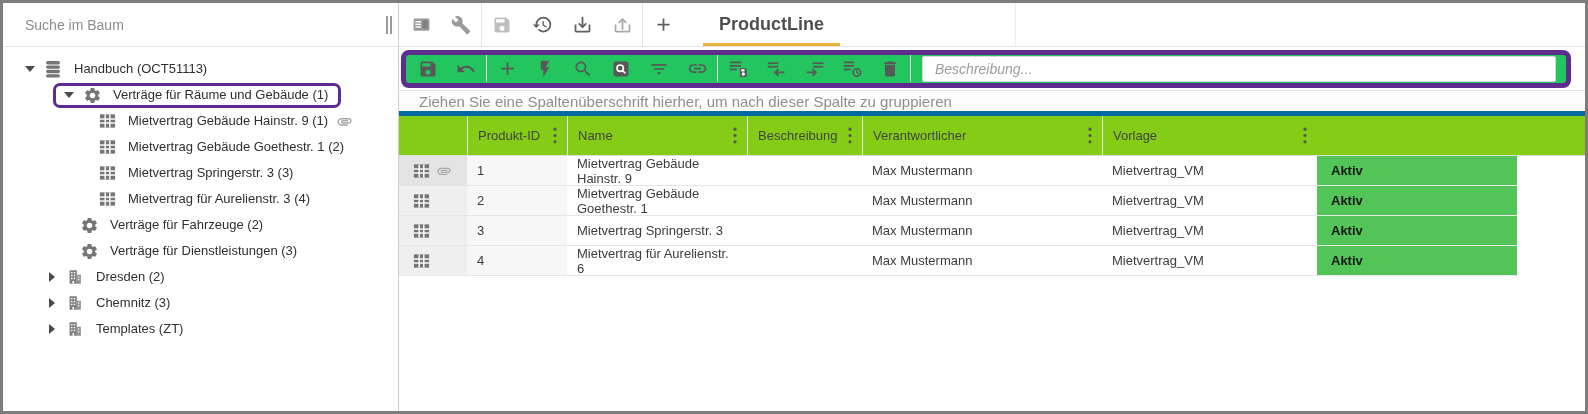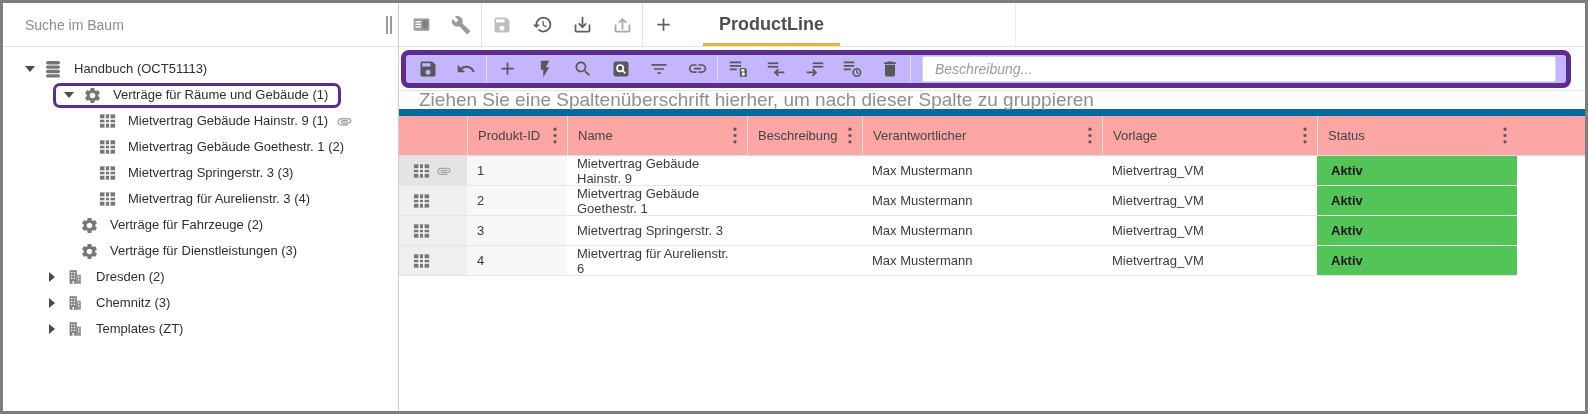--- a/index.html
+++ b/index.html
@@ -40,35 +40,35 @@
   .top-bar { height:44px; border-bottom:1px solid #e4e4e4; display:flex; align-items:center; position:relative; flex:none; }
   .tbtn { width:40px; height:44px; display:flex; align-items:center; justify-content:center; cursor:pointer; background:none; border:none; }
   .vsep { width:1px; height:43px; background:#e3e3e3; flex:none; }
   .tab { position:relative; height:44px; display:flex; align-items:center; padding:0 26px; margin-left:10px;
          font-size:18px; font-weight:bold; color:#4f4f4f; cursor:pointer; }
   .tab-underline { position:absolute; left:10px; right:10px; bottom:1px; height:3px; background:var(--amber); }
   .tabstrip-end { position:absolute; left:616px; top:0; width:1px; height:43px; background:#ececec; }
 
   .grid-toolbar { height:44px; border-bottom:1px solid #e4e4e4; display:flex; align-items:center;
                   padding:0 14px 0 2px; flex:none; }
-  .purple-box { flex:1; height:38px; border:5px solid var(--purple); border-radius:8px; background:#c4b5fd;
+  .purple-box { flex:1; height:38px; border:5px solid var(--purple); border-radius:8px; background:#22c55e;
                 display:flex; align-items:center; }
   .gbtn { width:38px; height:27px; display:flex; align-items:center; justify-content:center; cursor:pointer; background:none; border:none; flex:none; }
   .gbtn:first-child { margin-left:3px; }
   .gsep { width:1px; height:27px; background:#e0e0e0; margin:0 1px; flex:none; }
   .desc-input { flex:1; height:26px; margin:0 10px; border:1px solid #d8d8d8; border-radius:2px; padding:0 12px;
                 font-size:14px; font-style:italic; color:#444; outline:none; min-width:0;
                 font-family:"Liberation Sans","DejaVu Sans",sans-serif; }
   .desc-input::placeholder { color:#9b9b9b; opacity:1; }
 
-  .group-bar { height:25px; border-bottom:7px solid #0369a1; display:flex; align-items:center;
-               padding-left:20px; font-size:19px; color:#8f8f8f; background:#fdfdfd; flex:none; }
+  .group-bar { height:25px; border-bottom:5px solid #0369a1; display:flex; align-items:center;
+               padding-left:20px; font-size:15px; color:#8f8f8f; background:#fdfdfd; flex:none; }
 
   
-  .thead { height:40px; background:#fca5a5; border-bottom:1px solid #dcdcdc; display:flex; flex:none; }
+  .thead { height:40px; background:#84cc16; border-bottom:1px solid #dcdcdc; display:flex; flex:none; }
   .th { display:flex; align-items:center; padding:0 10px; font-size:13px; color:#454545; }
   .th.bl { border-left:1px solid #e3e3e3; }
   .kebab { margin-left:auto; display:flex; align-items:center; cursor:pointer; padding-left:6px; }
   .c0 { width:68px; flex:none; } .c1 { width:100px; flex:none; } .c2 { width:180px; flex:none; }
   .c3 { width:115px; flex:none; } .c4 { width:240px; flex:none; } .c5 { width:215px; flex:none;gap:43px; }
   .c6 { width:200px; flex:none; } .cfill { flex:1; }
 
   .trow { width:1118px; height:30px; display:flex; border-bottom:1px solid #e6e6e6; font-size:13px; color:#3c3c3c; cursor:pointer; }
   .td { display:flex; align-items:center; padding:0 10px; }
   .td.c0 { background:#efefef; padding-left:13px; gap:5px; }
@@ -470,30 +470,20 @@
       <div class="th c5 bl">
         <span>Vorlage</span>
         <span class="kebab">
             <svg width="4" height="17" viewBox="0 0 4 17" fill="#565656">
               <circle cx="2" cy="2.2" r="1.6"></circle>
               <circle cx="2" cy="8.5" r="1.6"></circle>
               <circle cx="2" cy="14.8" r="1.6"></circle>
             </svg>
           </span>
       </div>
-      <div class="th c6 bl">
-        <span>Status</span>
-        <span class="kebab">
-            <svg width="4" height="17" viewBox="0 0 4 17" fill="#565656">
-              <circle cx="2" cy="2.2" r="1.6"></circle>
-              <circle cx="2" cy="8.5" r="1.6"></circle>
-              <circle cx="2" cy="14.8" r="1.6"></circle>
-            </svg>
-          </span>
-      </div>
       <div class="th cfill"></div>
     </div>
 
     <div class="tbody">
 
       <div class="trow sel">
         <div class="td c0">
           <svg width="19" height="18" viewBox="0 0 20 19">
               <rect x="2" y="2.5" width="16" height="14" fill="#757575"></rect>
               <g fill="#fff">

